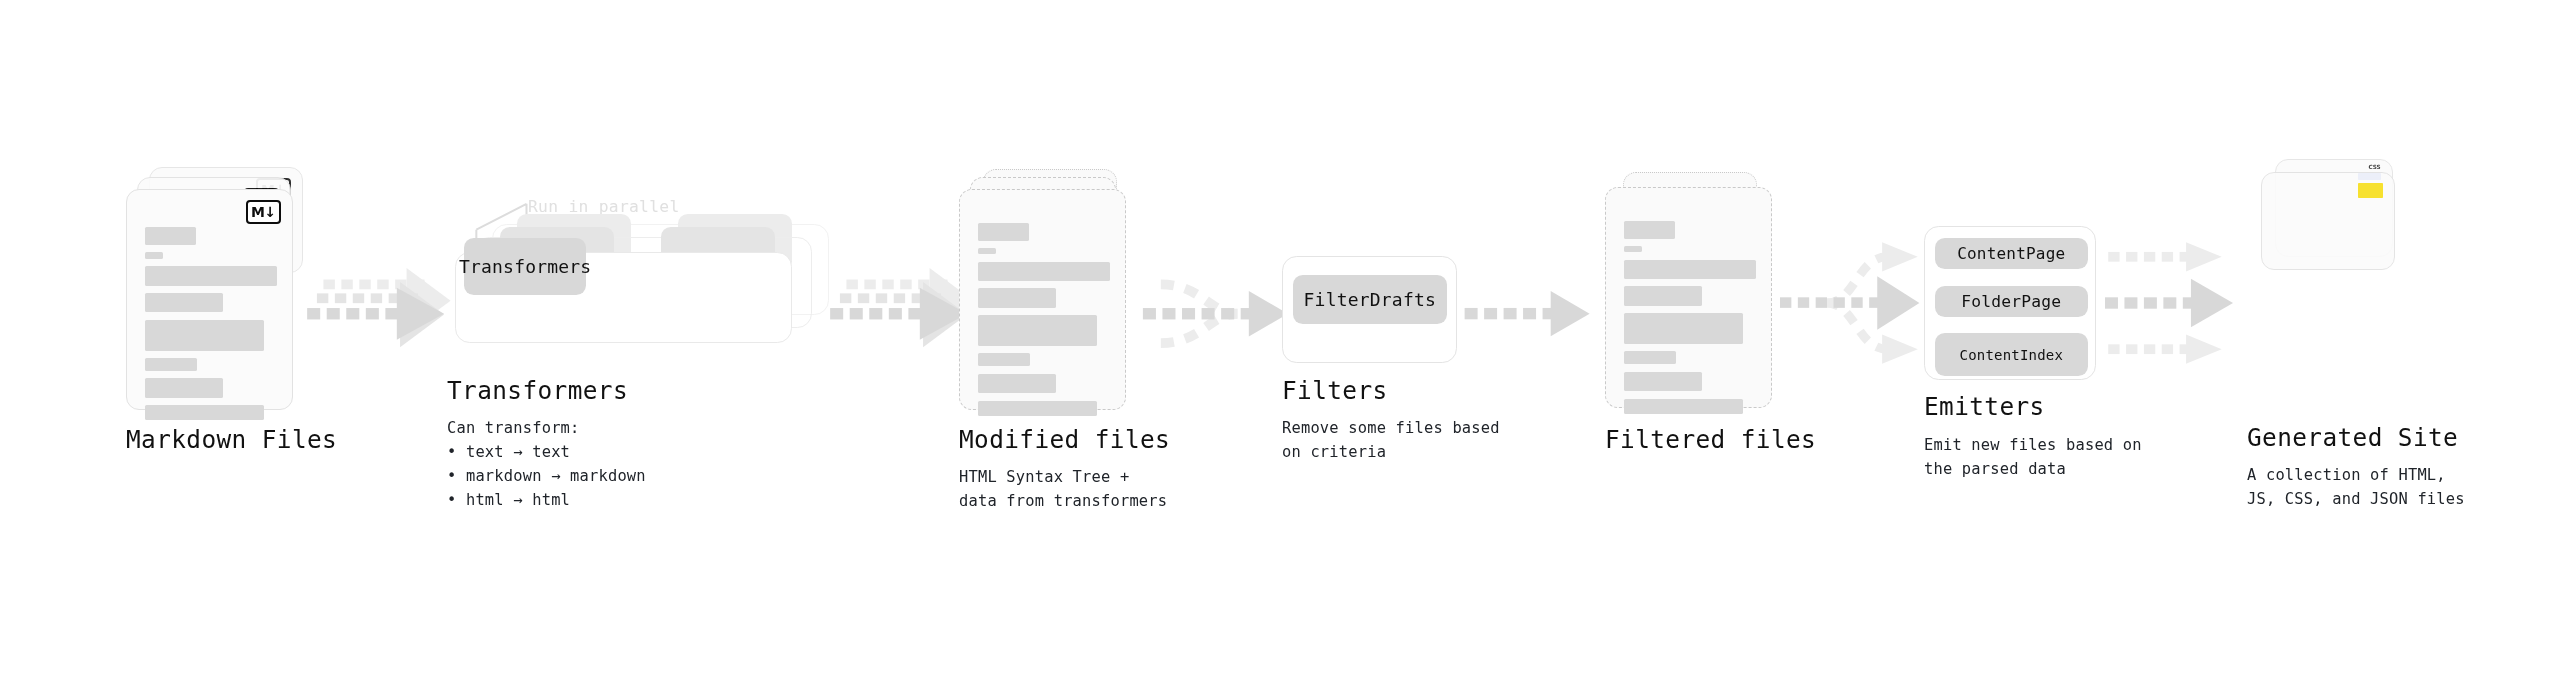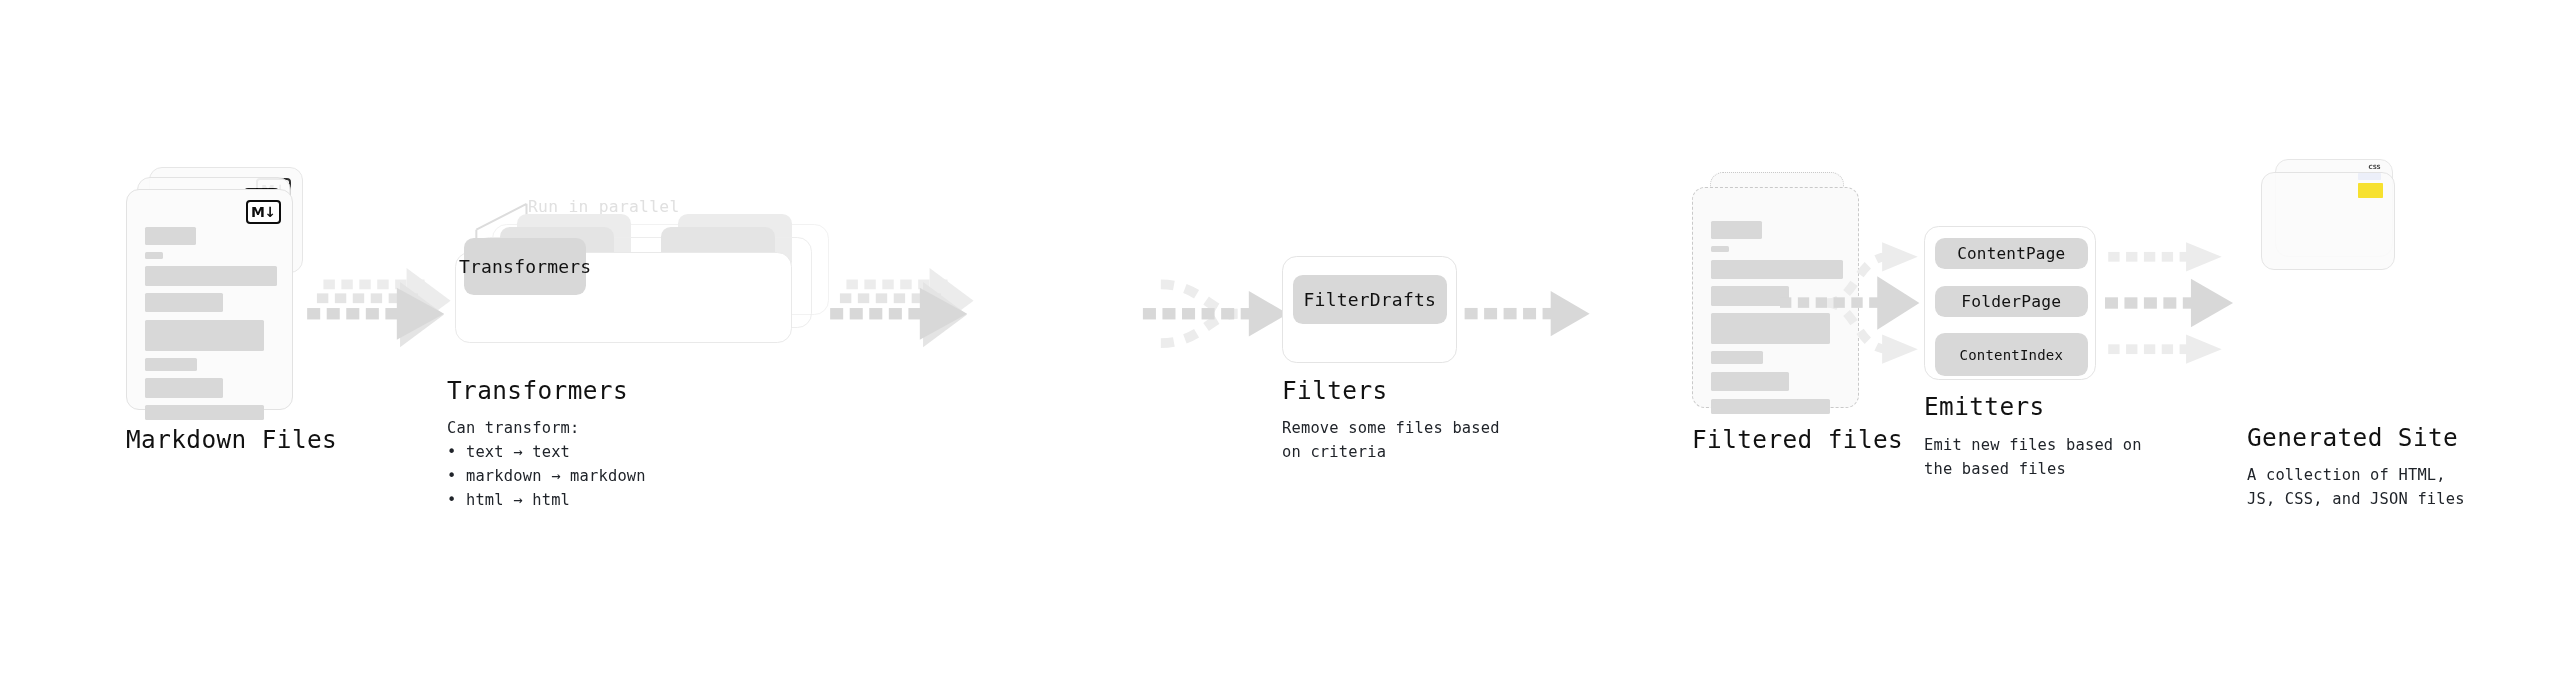--- a/index.html
+++ b/index.html
@@ -206,20 +206,41 @@
       <rect x="10" y="49" width="16" height="14"></rect>
         <rect x="34" y="49" width="16" height="14"></rect>
       <rect x="58" y="49" width="16" height="14"></rect>
         <rect x="82" y="49" width="16" height="14"></rect>
       <rect x="106" y="49" width="16" height="14"></rect>
         <rect x="130" y="49" width="16" height="14"></rect>
       <polygon points="120,24 178,56 120,88"></polygon>
     </g>
   </svg>
 
+  <div class="stage-col" style="left:959px;top:0;width:276px;">
+    <div class="doc-stack" style="height:325px;">
+      <div class="doc dotted" style="left:24.4px;top:169px;width:134px;height:98px;"></div>
+      <div class="doc dashed" style="left:11.4px;top:177px;width:146px;height:98px;"></div>
+      <div class="doc dashed" style="left:0px;top:189px;width:167px;height:221px;">
+        <div class="doc-body" style="top:32.5px;">
+          <div class="bar" style="width:51px;height:18px;"></div>
+          <div class="bar" style="width:18px;height:6.5px;"></div>
+          <div class="bar" style="width:132px;height:19.5px;"></div>
+          <div class="bar" style="width:78px;height:19.5px;"></div>
+          <div class="bar" style="width:119px;height:31px;"></div>
+          <div class="bar" style="width:52px;height:13px;"></div>
+          <div class="bar" style="width:78px;height:19.5px;"></div>
+          <div class="bar" style="width:119px;height:15.4px;"></div>
+        </div>
+      </div>
+    </div>
+    <div class="stage-title" style="position:absolute;left:0;top:425px;">Modified files</div>
+    <div class="stage-sub" style="position:absolute;left:0;top:455px;width:268px;">HTML Syntax Tree +
+data from transformers</div>
+  </div>
 
   <svg class="deco" style="left:1138px;top:268px;" width="163" height="98" viewBox="0 0 200 120">
     <path d="M28 20 C78 20 88 56 122 56" fill="none" stroke="#ececec" stroke-width="12" stroke-dasharray="16 14" stroke-linecap="butt"></path>
     <path d="M28 92 C78 92 88 56 122 56" fill="none" stroke="#ececec" stroke-width="12" stroke-dasharray="16 14" stroke-linecap="butt"></path>
     <g fill="#d8d8d8">
       <rect x="6" y="49" width="16" height="14"></rect>
         <rect x="30" y="49" width="16" height="14"></rect>
       <rect x="54" y="49" width="16" height="14"></rect>
         <rect x="78" y="49" width="16" height="14"></rect>
       <rect x="102" y="49" width="16" height="14"></rect>
@@ -241,21 +262,21 @@
     <g fill="#d8d8d8">
       <rect x="2" y="27" width="16" height="14"></rect>
         <rect x="26" y="27" width="16" height="14"></rect>
       <rect x="50" y="27" width="16" height="14"></rect>
         <rect x="74" y="27" width="16" height="14"></rect>
       <rect x="98" y="27" width="16" height="14"></rect>
       <polygon points="108,6 156,34 108,62"></polygon>
     </g>
   </svg>
 
-  <div class="stage-col" style="left:1692px;top:0;width:276px;">
+  <div class="stage-col" style="left:1605px;top:0;width:276px;">
     <div class="doc-stack" style="height:325px;">
       <div class="doc dotted" style="left:18px;top:172px;width:134px;height:98px;"></div>
       <div class="doc dashed" style="left:0px;top:187px;width:167px;height:221px;">
         <div class="doc-body" style="top:32.5px;">
           <div class="bar" style="width:51px;height:18px;"></div>
           <div class="bar" style="width:18px;height:6.5px;"></div>
           <div class="bar" style="width:132px;height:19.5px;"></div>
           <div class="bar" style="width:78px;height:19.5px;"></div>
           <div class="bar" style="width:119px;height:31px;"></div>
           <div class="bar" style="width:52px;height:13px;"></div>
@@ -284,21 +305,21 @@
   </svg>
 
   <div class="stage-col" style="left:1924px;top:0;width:276px;">
     <div class="group" style="left:0px;top:226px;width:172px;height:154px;border-color:#e4e4e4;">
       <div class="chip" style="left:9.8px;top:10.6px;width:153px;height:31px;font-size:16px;">ContentPage</div>
       <div class="chip" style="left:9.8px;top:59px;width:153px;height:31px;font-size:16.3px;">FolderPage</div>
       <div class="chip" style="left:9.8px;top:106px;width:153px;height:43px;font-size:14px;">ContentIndex</div>
     </div>
     <div class="stage-title" style="position:absolute;left:0;top:392px;">Emitters</div>
     <div class="stage-sub" style="position:absolute;left:0;top:423px;width:276px;">Emit new files based on
-the based files</div>
+the parsed data</div>
   </div>
 
   <svg class="deco" style="left:2105px;top:226px;" width="154" height="154" viewBox="0 0 190 190">
     <g fill="#ececec">
       <rect x="4" y="32" width="14" height="12"></rect>
         <rect x="26" y="32" width="14" height="12"></rect>
       <rect x="48" y="32" width="14" height="12"></rect>
         <rect x="70" y="32" width="14" height="12"></rect>
       <rect x="92" y="32" width="14" height="12"></rect>
       <polygon points="100,20 144,38 100,56"></polygon>

